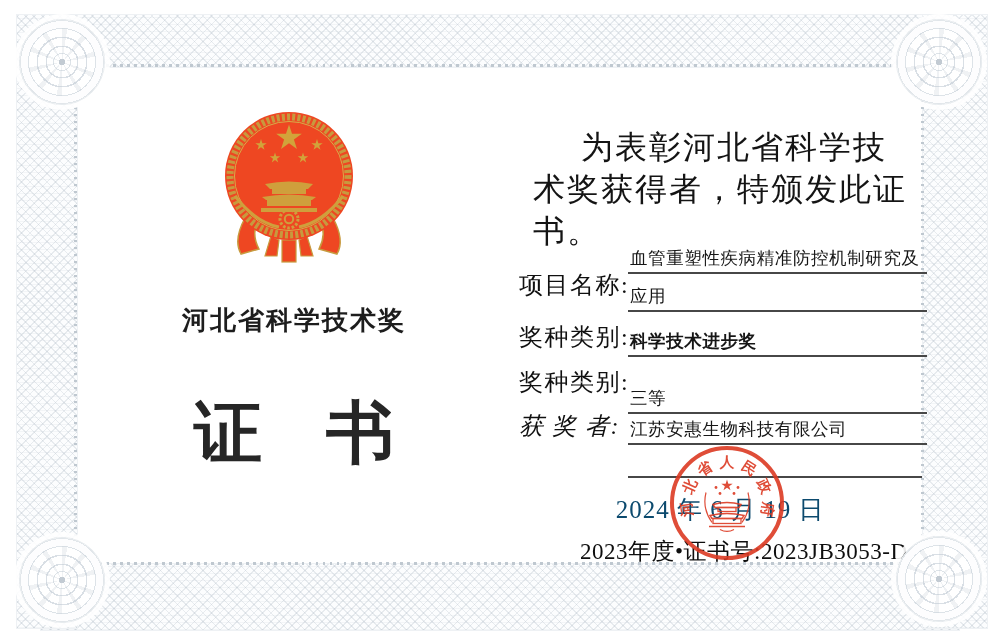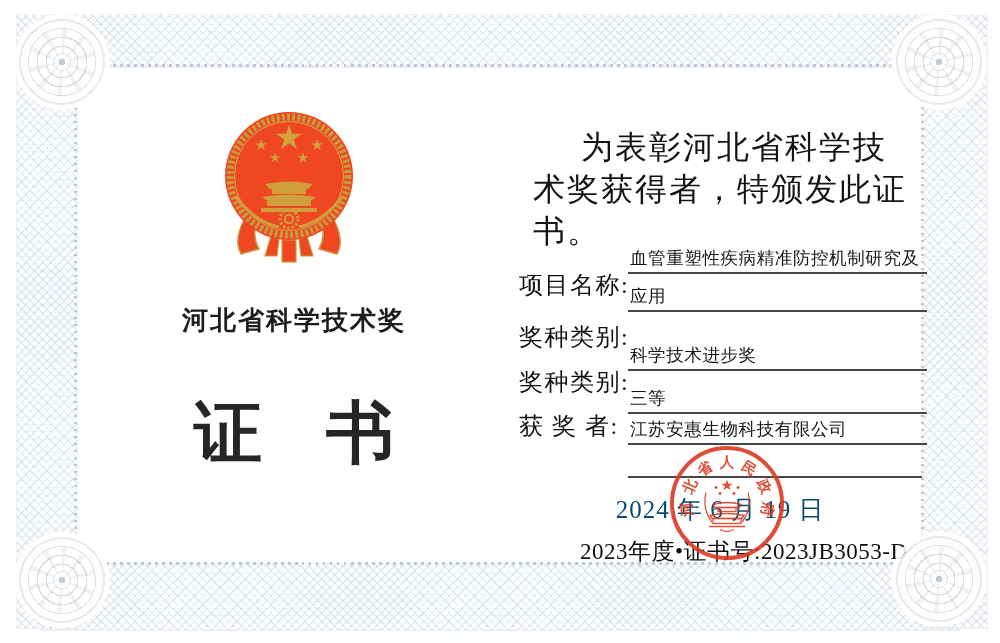--- a/index.html
+++ b/index.html
@@ -54,27 +54,27 @@
   .cert-word{
     position:absolute;left:60px;top:388px;width:468px;display:flex;justify-content:center;gap:64px;z-index:2;
     font-family:"Liberation Sans", sans-serif;font-weight:700;font-size:68px;color:#262626;
   }
   
   .intro{
     position:absolute;left:533px;top:126px;width:382px;z-index:2;
     font-size:32px;line-height:42px;letter-spacing:2px;color:#141414;text-indent:48px;
   }
   .lbl{position:absolute;left:519px;z-index:2;font-size:24px;letter-spacing:1.5px;color:#101010;white-space:nowrap;}
-  .lbl1{top:253px;margin-top:16px;} .lbl2{top:321px;} .lbl3{top:366px;} .lbl4{top:410px;}
+  .lbl1{top:253px;margin-top:16px;} .lbl2{top:321px;} .lbl3{top:366px;} .lbl4{top:410px;font-style:italic;}
   .val{
     position:absolute;left:628px;width:297px;z-index:2;
     font-size:17.5px;letter-spacing:.6px;color:#161616;white-space:nowrap;
     border-bottom:2px solid #474747;padding:0 0 2px 2px;
   }
-  .val1{top:246px;} .val1b{top:284px;} .val2{top:343px;} .val3{top:386px;} .val4{top:417px;}
+  .val1{top:246px;} .val1b{top:284px;} .val2{top:329px;font-weight:bold;} .val3{top:386px;} .val4{top:417px;}
   .val5{top:454px;height:20px;width:292px;}
   .date{
     position:absolute;left:560px;top:493px;width:320px;text-align:center;z-index:2;
     font-size:25px;letter-spacing:1px;color:#0c4a6e;white-space:nowrap;
   }
   .certno{
     position:absolute;left:580px;top:536px;z-index:2;
     font-size:23px;letter-spacing:.5px;color:#0e0e0e;white-space:nowrap;
   }
   

